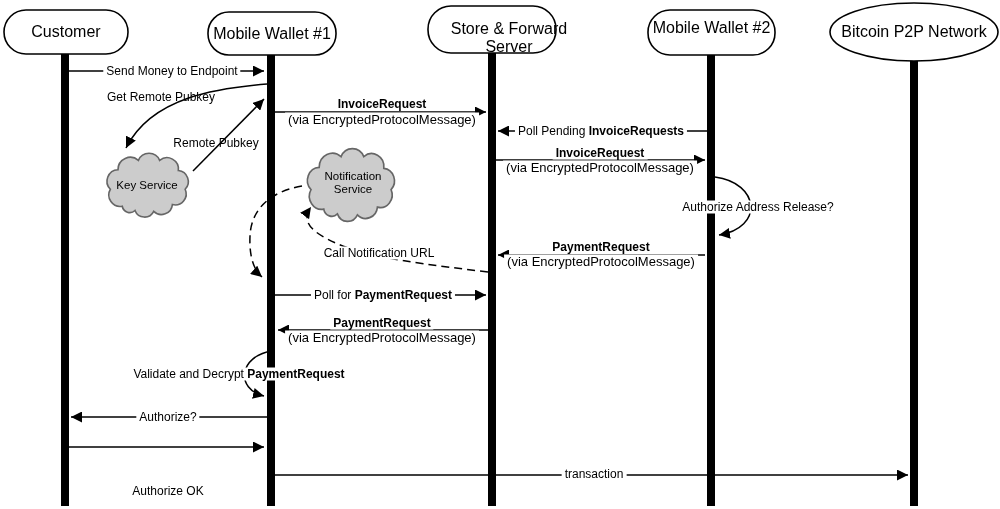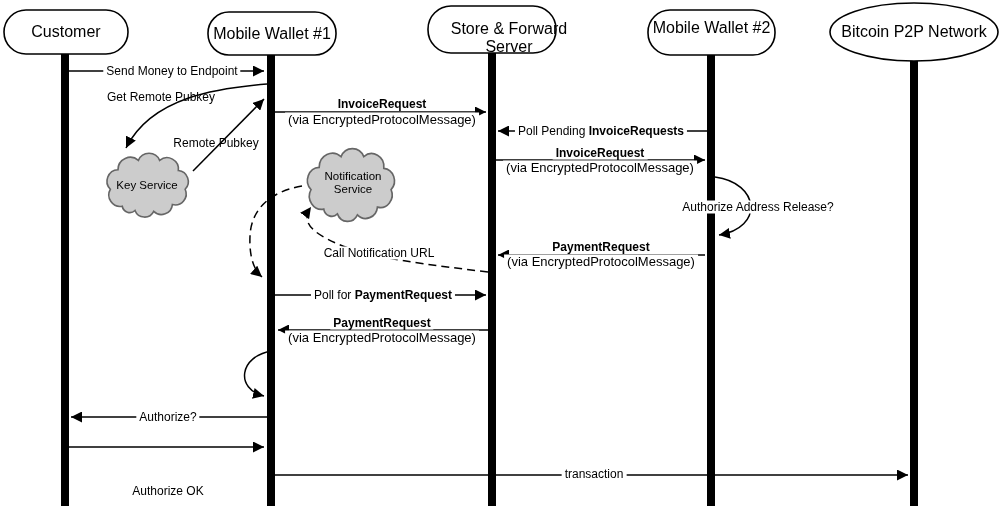--- a/index.html
+++ b/index.html
@@ -127,20 +127,23 @@
 
   <div class="msg-label bg" style="left:379px;top:253px;">Call Notification URL</div>
 
   <div class="msg-label bg" style="left:383px;top:295px;">
     <span>Poll for </span><span class="bold">PaymentRequest</span>
   </div>
 
   <div class="msg-label bg bold" style="left:382px;top:323px;">PaymentRequest</div>
   <div class="msg-label bg via" style="left:382px;top:337px;">(via EncryptedProtocolMessage)</div>
 
+  <div class="msg-label bg" style="left:239px;top:374px;">
+    <span>Validate and Decrypt </span><span class="bold">PaymentRequest</span>
+  </div>
 
   <div class="msg-label bg" style="left:168px;top:417px;">Authorize?</div>
 
   <div class="msg-label bg" style="left:168px;top:447px;margin-top:44px;">Authorize OK</div>
 
   <div class="msg-label bg" style="left:594px;top:474px;">transaction</div>
 
 </div>
 
 </body></html>

